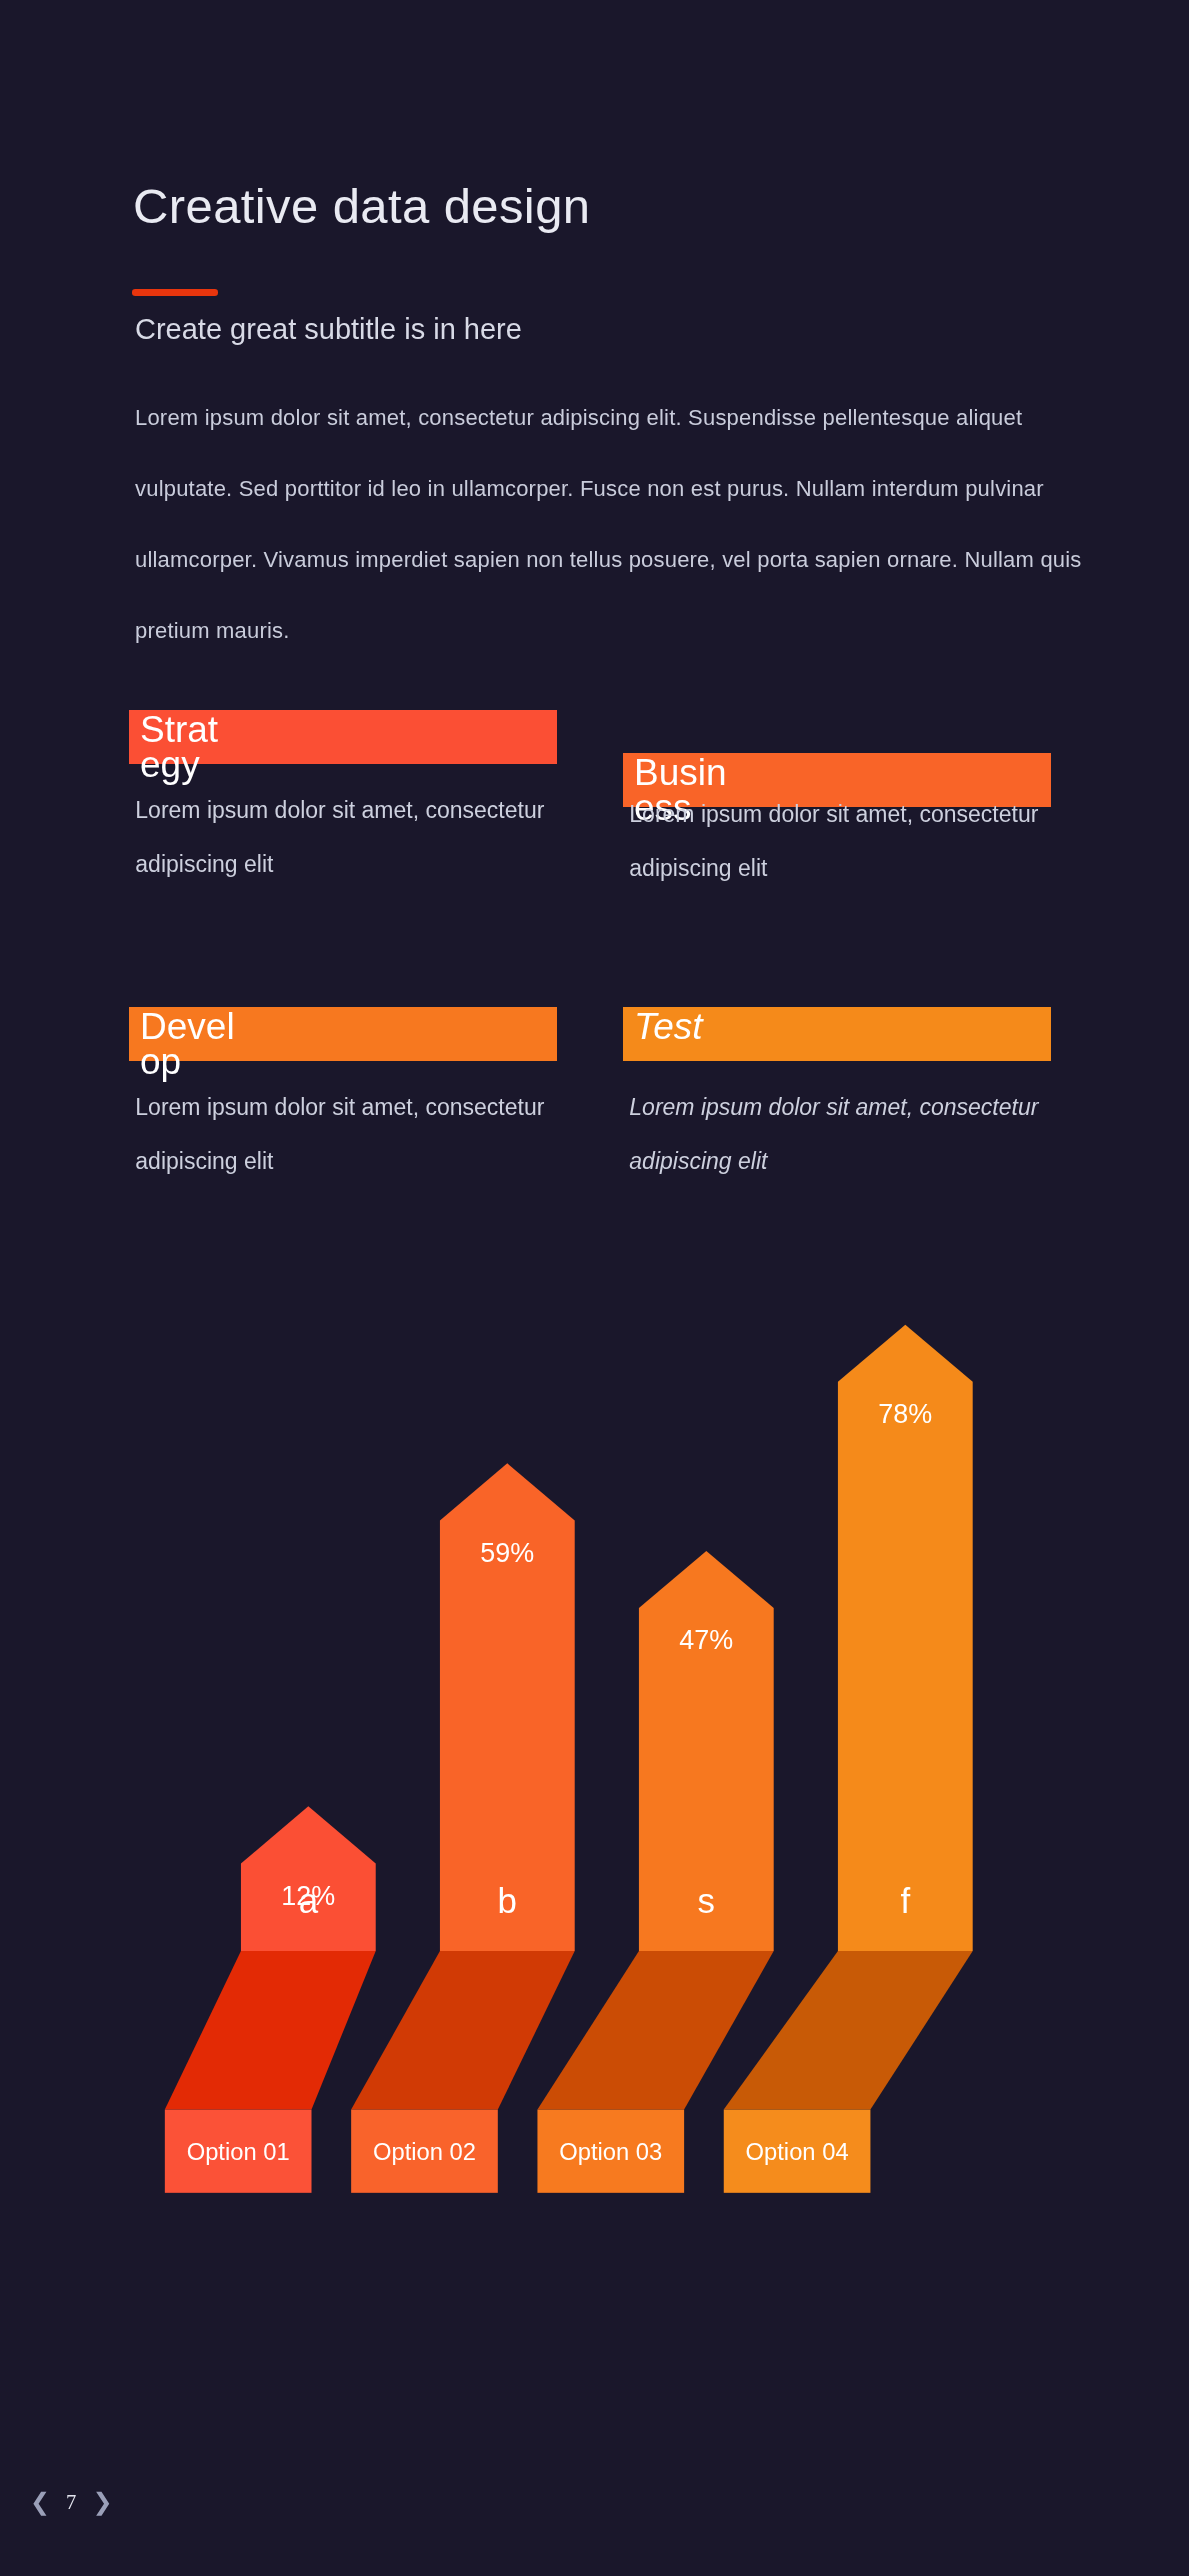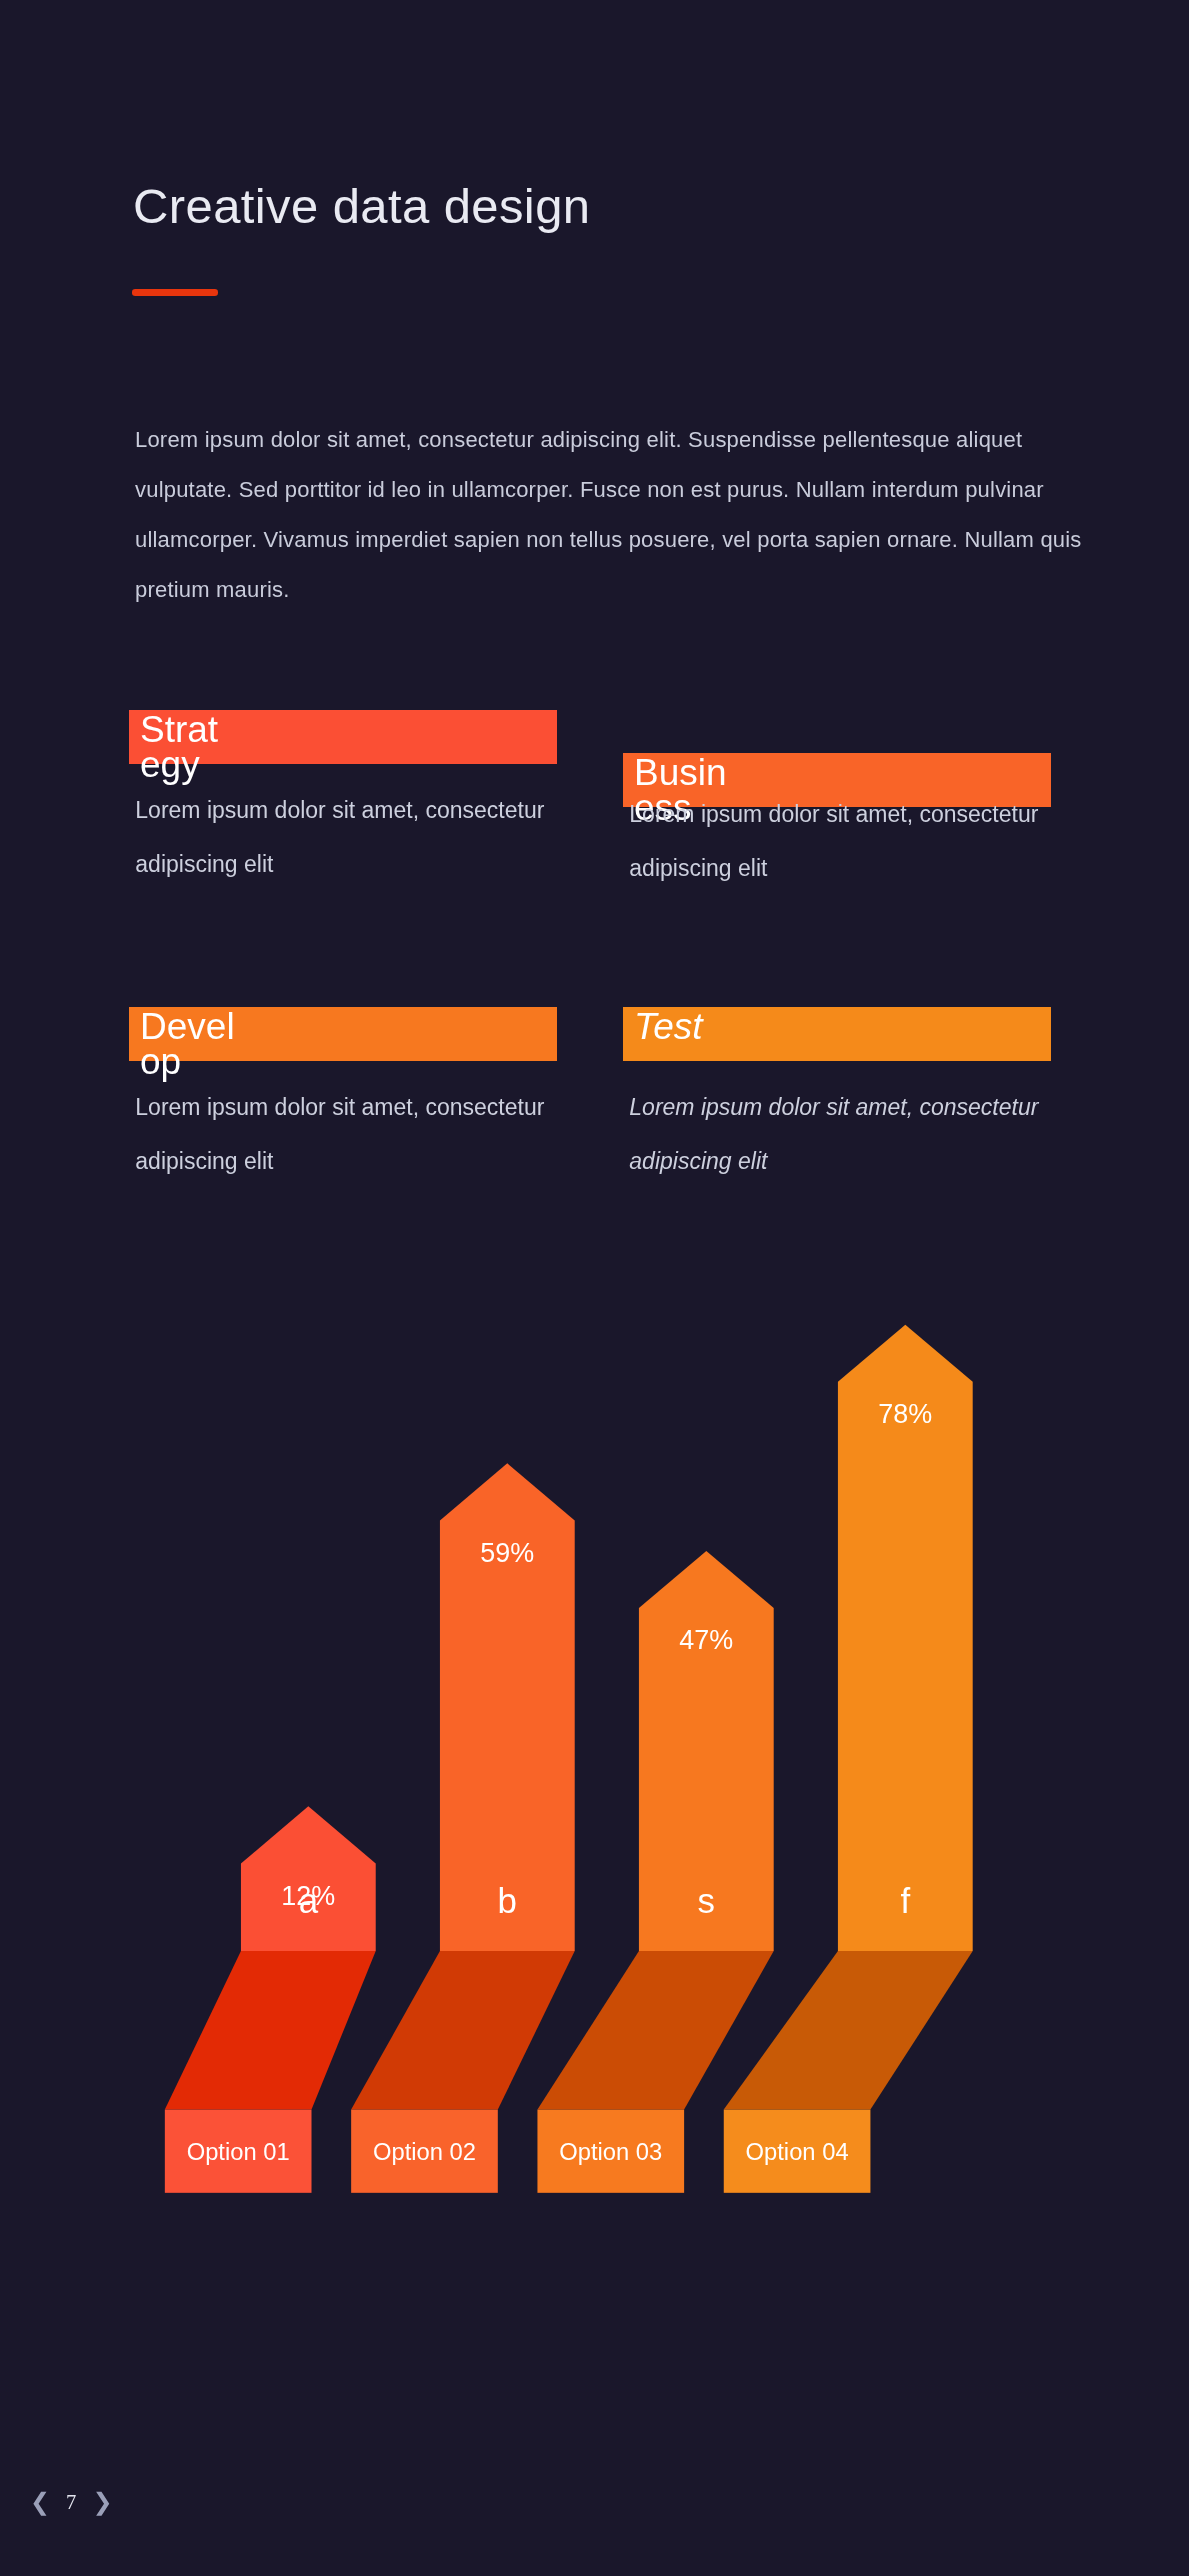--- a/index.html
+++ b/index.html
@@ -28,23 +28,23 @@
     width:86px; height:7.1px; border-radius:3.2px;
     background:#e8350d;
   }
   .subtitle {
     position:absolute; left:135px; top:313px;
     font-size:29px; font-weight:400;
     color:#d8dae6;
     white-space:nowrap;
   }
   .bodytext {
-    position:absolute; left:135px; top:415px;
+    position:absolute; left:135px; top:382px;
     width:948px;
-    font-size:22px; line-height:50px;
+    font-size:22px; line-height:71px;
     color:#c9ccdb;
     letter-spacing:0.2px;
   }
 
   
   .card { position:absolute; }
   .card .bar {
     position:relative;
     width:428px; height:54px;
     overflow:visible;
@@ -107,20 +107,21 @@
     font-family:"Liberation Serif", serif;
   }
 </style>
 </head>
 <body>
 
 <div class="slide">
 
   <div class="title">Creative data design</div>
   <div class="rule"></div>
+  <div class="subtitle">Create great subtitle is in here</div>
   <div class="bodytext">Lorem ipsum dolor sit amet, consectetur adipiscing elit. Suspendisse pellentesque aliquet vulputate. Sed porttitor id leo in ullamcorper. Fusce non est purus. Nullam interdum pulvinar ullamcorper. Vivamus imperdiet sapien non tellus posuere, vel porta sapien ornare. Nullam quis pretium mauris.</div>
 
   <div class="card c1">
     <div class="bar">
       <span class="bar-label">Strategy</span>
     </div>
     <div class="desc">Lorem ipsum dolor sit amet, consectetur adipiscing elit</div>
   </div>
 
   <div class="card c2">

